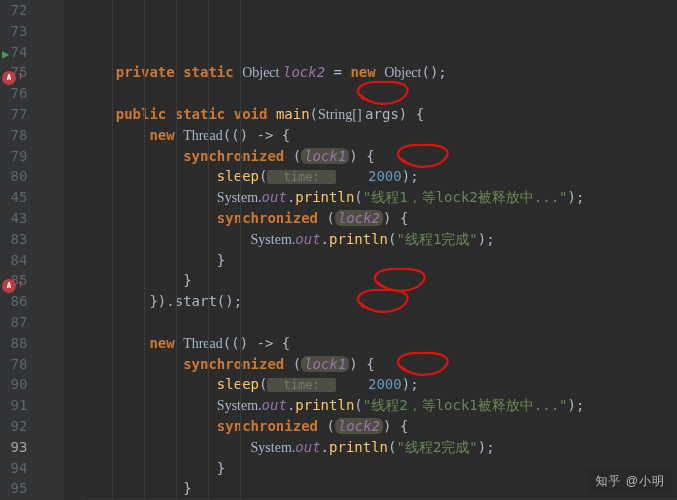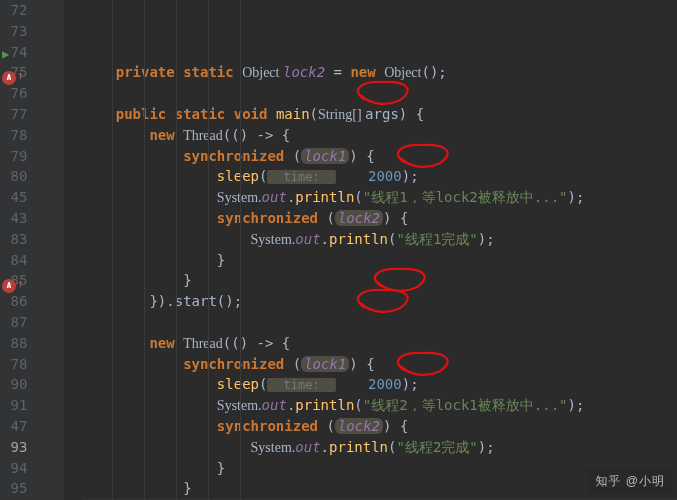--- a/index.html
+++ b/index.html
@@ -114,21 +114,21 @@
       <div class="ln">43</div>
       <div class="ln">83</div>
       <div class="ln">84</div>
       <div class="ln">85<span class="marker"><span class="warn">∧</span><span class="upArrow">↑</span></span></div>
       <div class="ln">86</div>
       <div class="ln">87</div>
       <div class="ln">88</div>
       <div class="ln">78</div>
       <div class="ln">90</div>
       <div class="ln">91</div>
-      <div class="ln">47</div>
+      <div class="ln">92</div>
       <div class="ln current">93</div>
       <div class="ln">94</div>
       <div class="ln">95</div>
       <div class="ln">96</div>
     </div>
   <div class="code-area" id="code">
     <div class="guides" id="guides"><div class="guide" style="left: 48px; top: 0px; height: 520px;"></div><div class="guide" style="left: 80px; top: 0px; height: 520px;"></div><div class="guide" style="left: 112px; top: 0px; height: 520px;"></div><div class="guide" style="left: 144px; top: 0px; height: 520px;"></div><div class="guide" style="left: 176px; top: 0px; height: 520px;"></div></div>
   <div class="line">    <span class="kw">private static </span><span class="cls">Object </span><span class="flds">lock2</span> = <span class="kw">new </span><span class="cls">Object</span>();</div><div class="line"></div><div class="line">    <span class="kw">public static void </span><span class="fn">main</span>(<span class="cls">String[] </span><span class="param">args</span>) {</div><div class="line">        <span class="kw">new </span><span class="cls">Thread</span>(() -&gt; {</div><div class="line">            <span class="kw">synchronized </span>(<span class="lockbox">lock1</span>) {</div><div class="line">                <span class="fn">sleep</span>(<span class="hint">time:</span><span class="num"> 2000</span>);</div><div class="line">                <span class="cls">System.</span><span class="static-fld">out</span>.<span class="fn">println</span>(<span class="str">"线程1，等lock2被释放中..."</span>);</div><div class="line">                <span class="kw">synchronized </span>(<span class="lockbox">lock2</span>) {</div><div class="line">                    <span class="cls">System.</span><span class="static-fld">out</span>.<span class="fn">println</span>(<span class="str">"线程1完成"</span>);</div><div class="line">                }</div><div class="line">            }</div><div class="line">        }).start();</div><div class="line"></div><div class="line">        <span class="kw">new </span><span class="cls">Thread</span>(() -&gt; {</div><div class="line">            <span class="kw">synchronized </span>(<span class="lockbox">lock1</span>) {</div><div class="line">                <span class="fn">sleep</span>(<span class="hint">time:</span><span class="num"> 2000</span>);</div><div class="line">                <span class="cls">System.</span><span class="static-fld">out</span>.<span class="fn">println</span>(<span class="str">"线程2，等lock1被释放中..."</span>);</div><div class="line">                <span class="kw">synchronized </span>(<span class="lockbox">lock2</span>) {</div><div class="line">                    <span class="cls">System.</span><span class="static-fld">out</span>.<span class="fn">println</span>(<span class="str">"线程2完成"</span>);</div><div class="line">                }</div><div class="line">            }</div><div class="line current">        }).start();</div><svg class="anno" width="68" height="32" style="left: 289px; top: 79.2px;">
         <path d="M 11.600000000000001 20.4 C -2 12, 5.800000000000001 2, 29 3 C 55.099999999999994 2, 62 10.8, 46.400000000000006 21.6 C 31.900000000000002 28, 14.5 24, 8.7 16.799999999999997" fill="none" stroke="#d11" stroke-width="2.2" stroke-linecap="round"></path>
       </svg><svg class="anno" width="68" height="32" style="left: 329px; top: 141.6px;">

